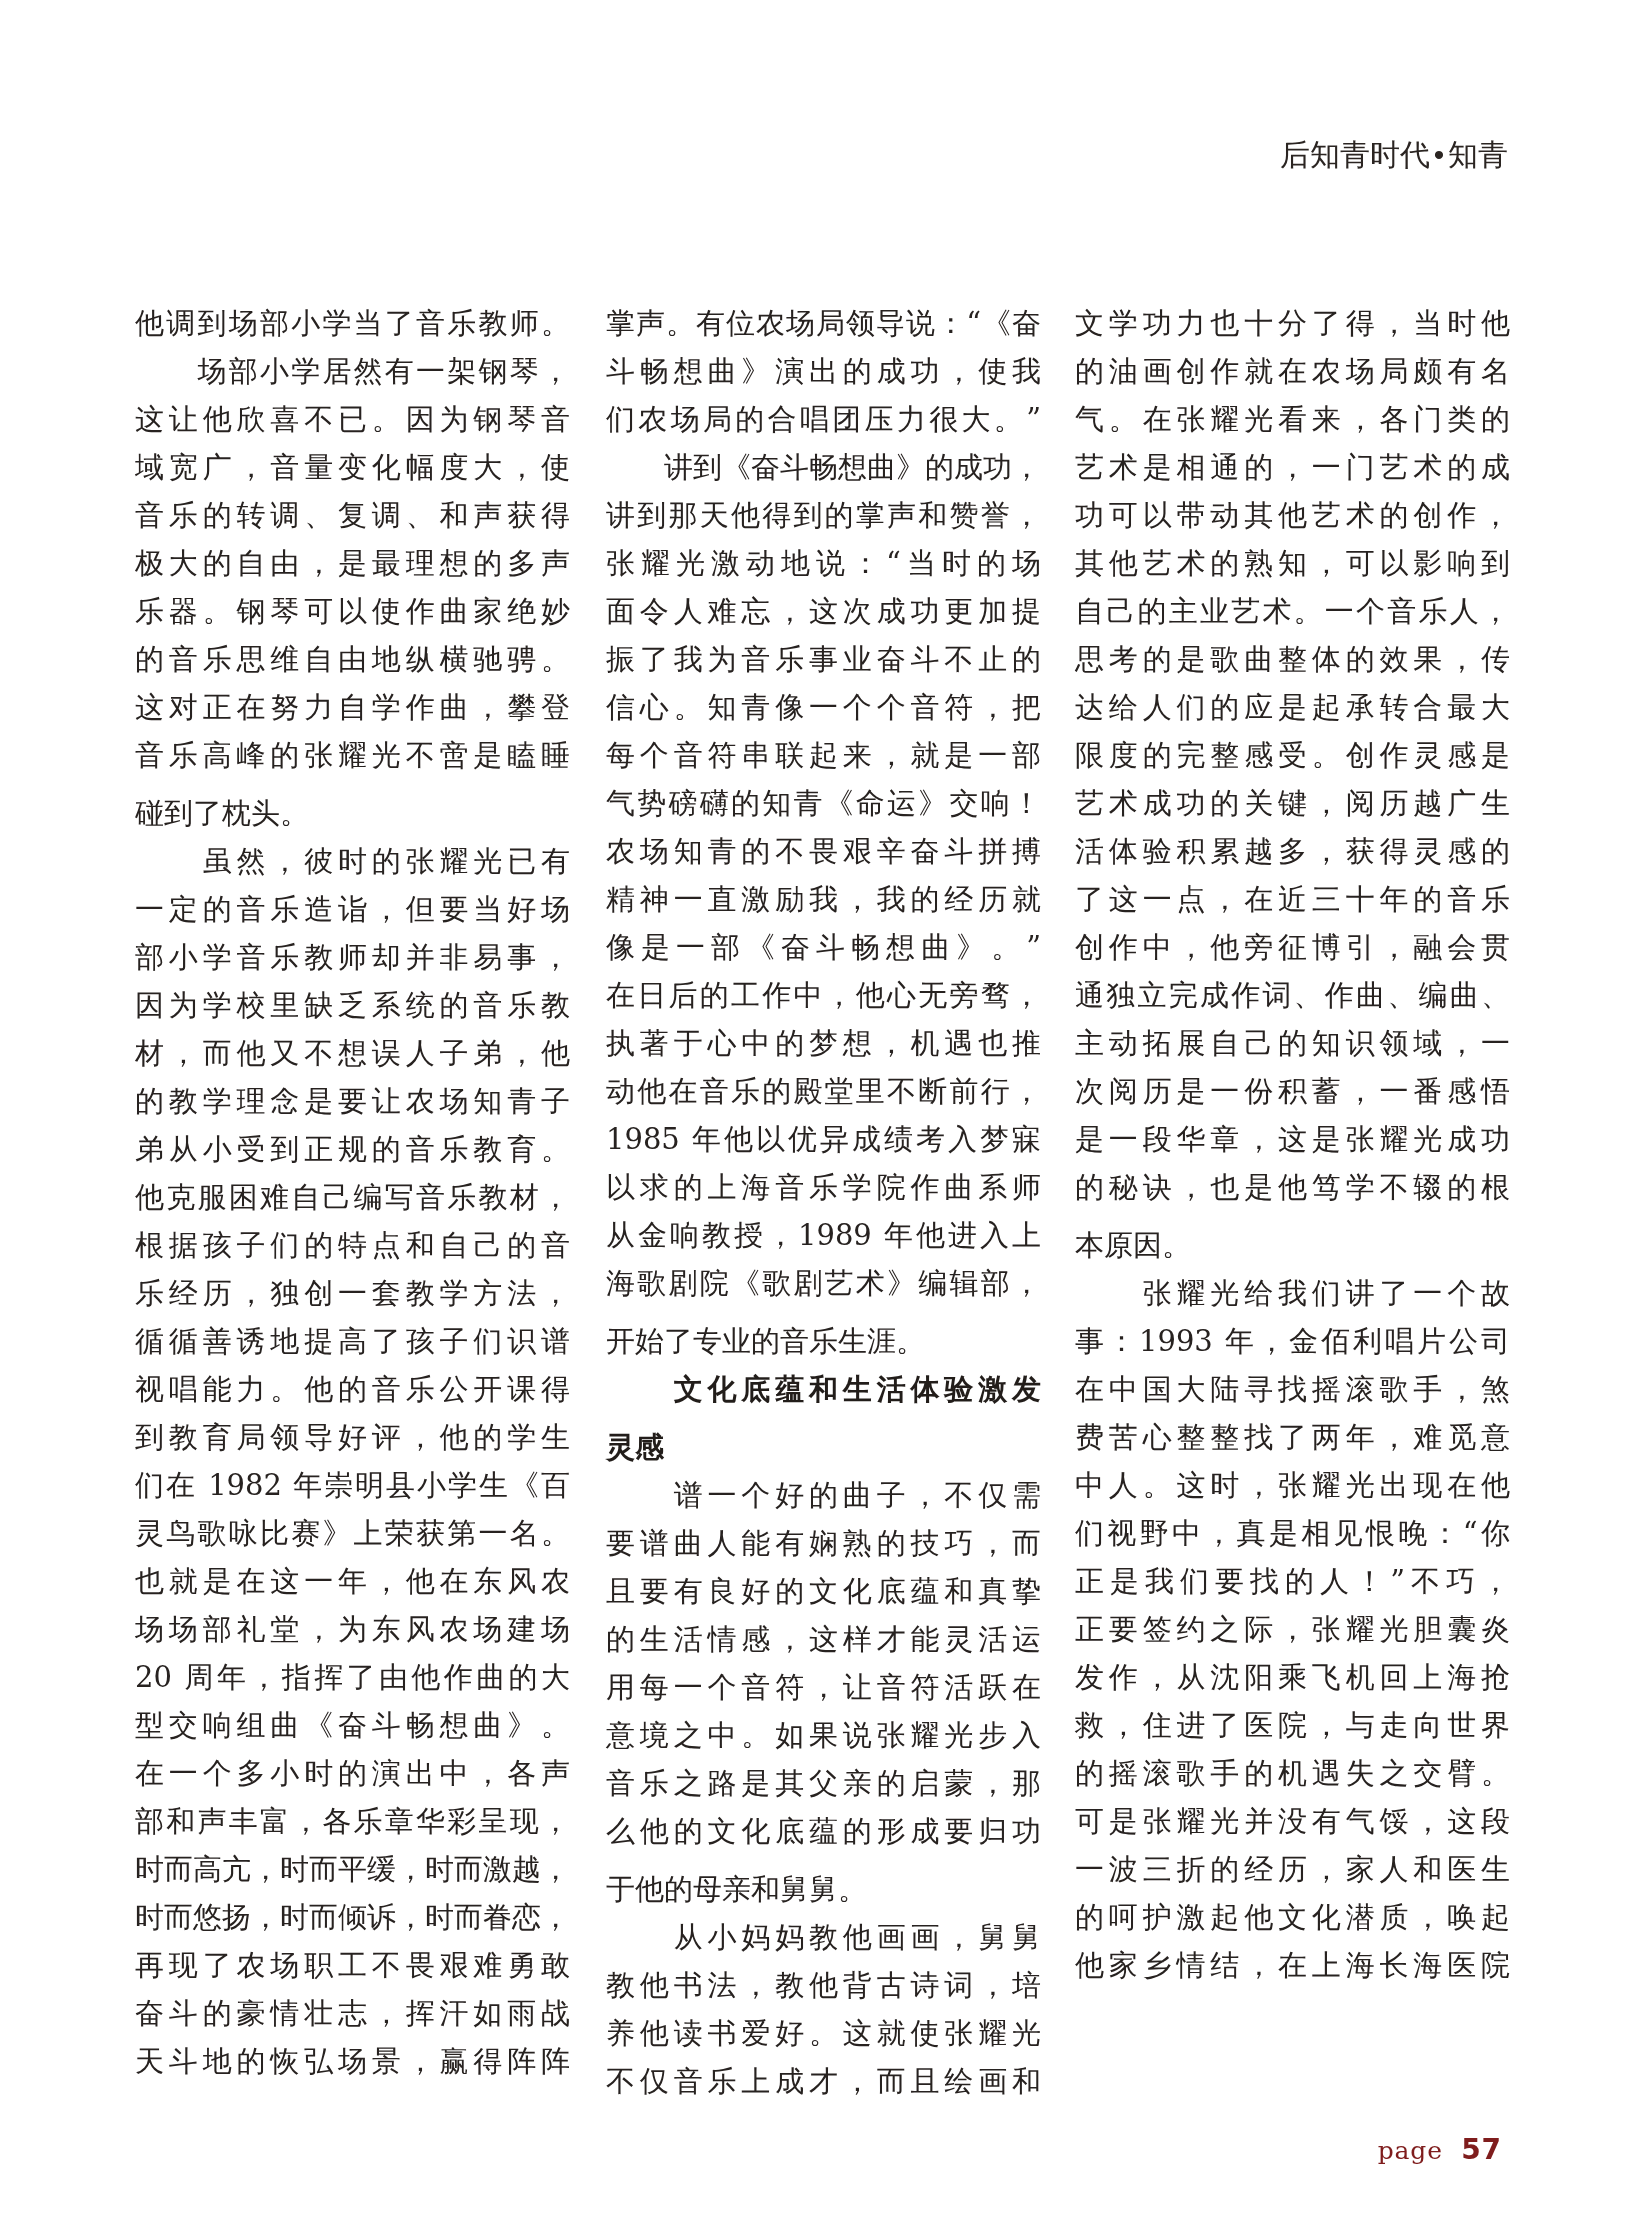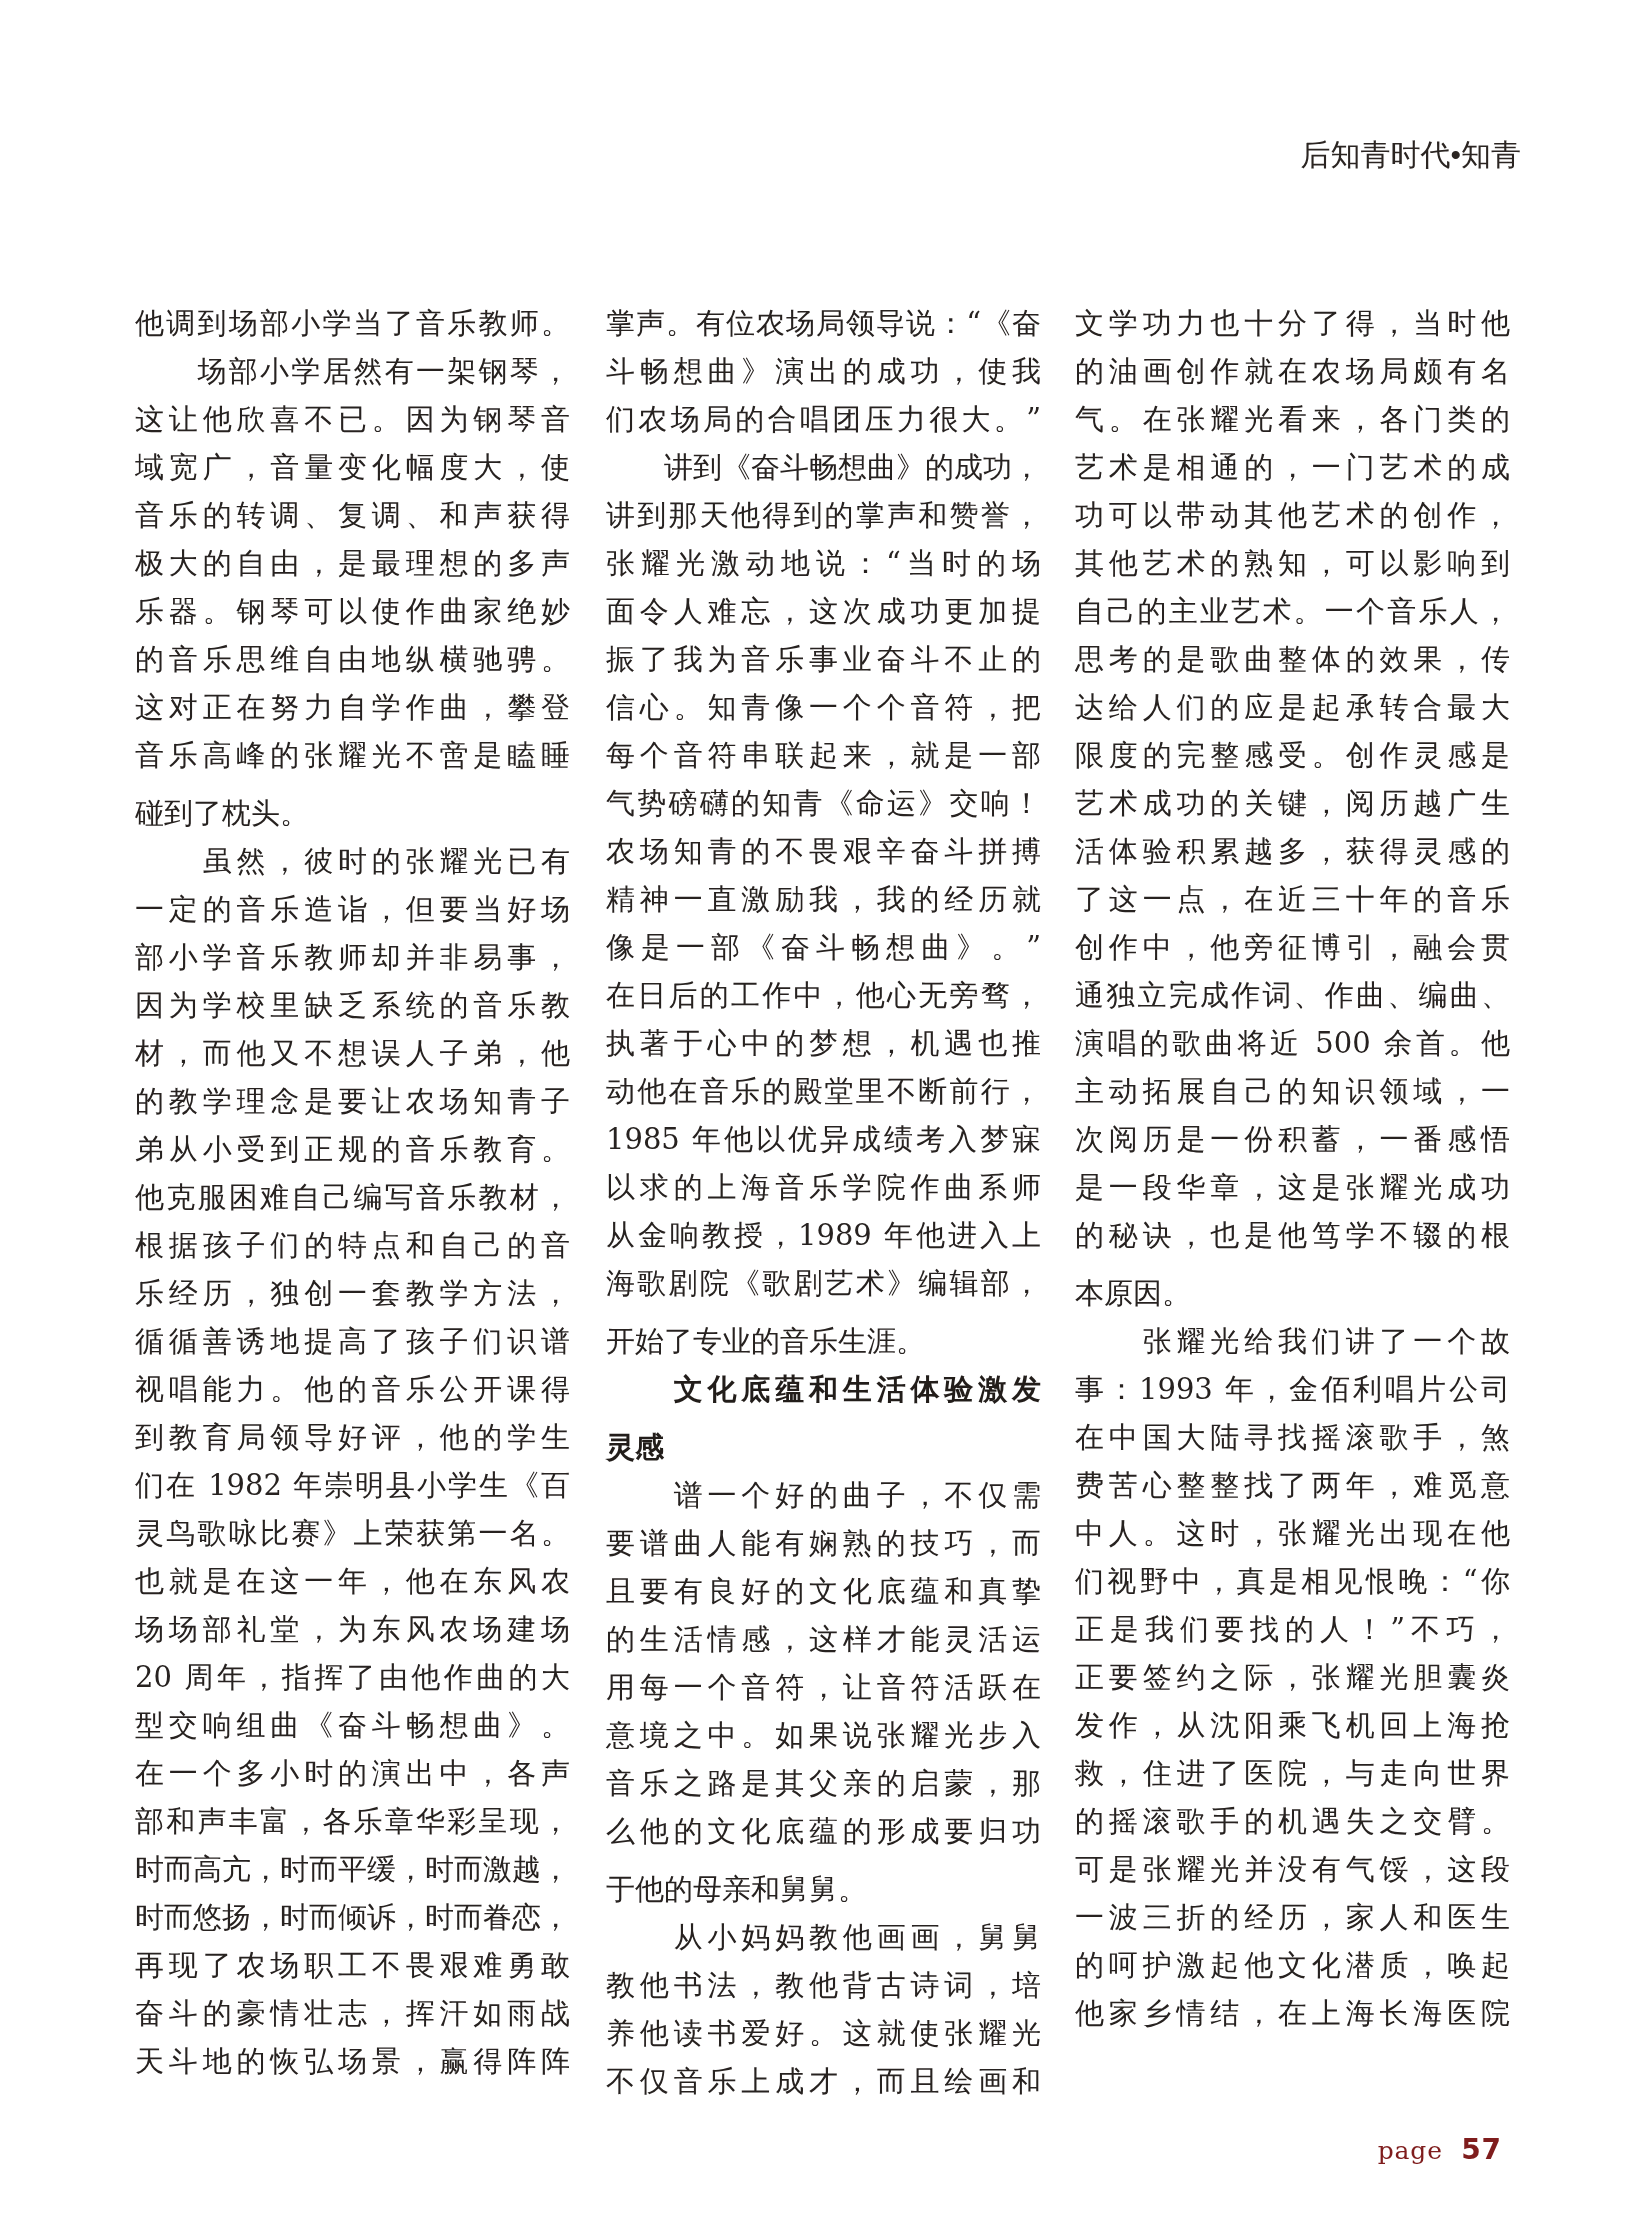--- a/index.html
+++ b/index.html
@@ -11,25 +11,25 @@
     position: relative;
     width: 1645px;
     height: 2229px;
     background: #ffffff;
     overflow: hidden;
     font-family: "DejaVu Serif", "Liberation Serif", serif;
   }
   .page-header {
     position: absolute;
     top: 135px;
-    right: 124px;
+    right: 137px;
     font-size: 30px;
     letter-spacing: 0px;
     color: #2b2522;
-    font-family: Liberation Sans, sans-serif;
+    font-family: Liberation Mono, monospace;
     white-space: nowrap;
   }
   .col {
     position: absolute;
     top: 299px;
     width: 435px;
   }
   #col-1 { left: 135px; }
   #col-2 { left: 606px; }
   #col-3 { left: 1075px; }
@@ -169,21 +169,20 @@
       <div class="line">其他艺术的熟知，可以影响到</div>
       <div class="line">自己的主业艺术。一个音乐人，</div>
       <div class="line">思考的是歌曲整体的效果，传</div>
       <div class="line">达给人们的应是起承转合最大</div>
       <div class="line">限度的完整感受。创作灵感是</div>
       <div class="line">艺术成功的关键，阅历越广生</div>
       <div class="line">活体验积累越多，获得灵感的</div>
       <div class="line">了这一点，在近三十年的音乐</div>
       <div class="line">创作中，他旁征博引，融会贯</div>
       <div class="line">通独立完成作词、作曲、编曲、</div>
-      <div class="line">演唱的歌曲将近 500 余首。他</div>
       <div class="line">主动拓展自己的知识领域，一</div>
       <div class="line">次阅历是一份积蓄，一番感悟</div>
       <div class="line">是一段华章，这是张耀光成功</div>
       <div class="line">的秘诀，也是他笃学不辍的根</div>
       <div class="line end">本原因。</div>
       <div class="line">　　张耀光给我们讲了一个故</div>
       <div class="line">事：1993 年，金佰利唱片公司</div>
       <div class="line">在中国大陆寻找摇滚歌手，煞</div>
       <div class="line">费苦心整整找了两年，难觅意</div>
       <div class="line">中人。这时，张耀光出现在他</div>

